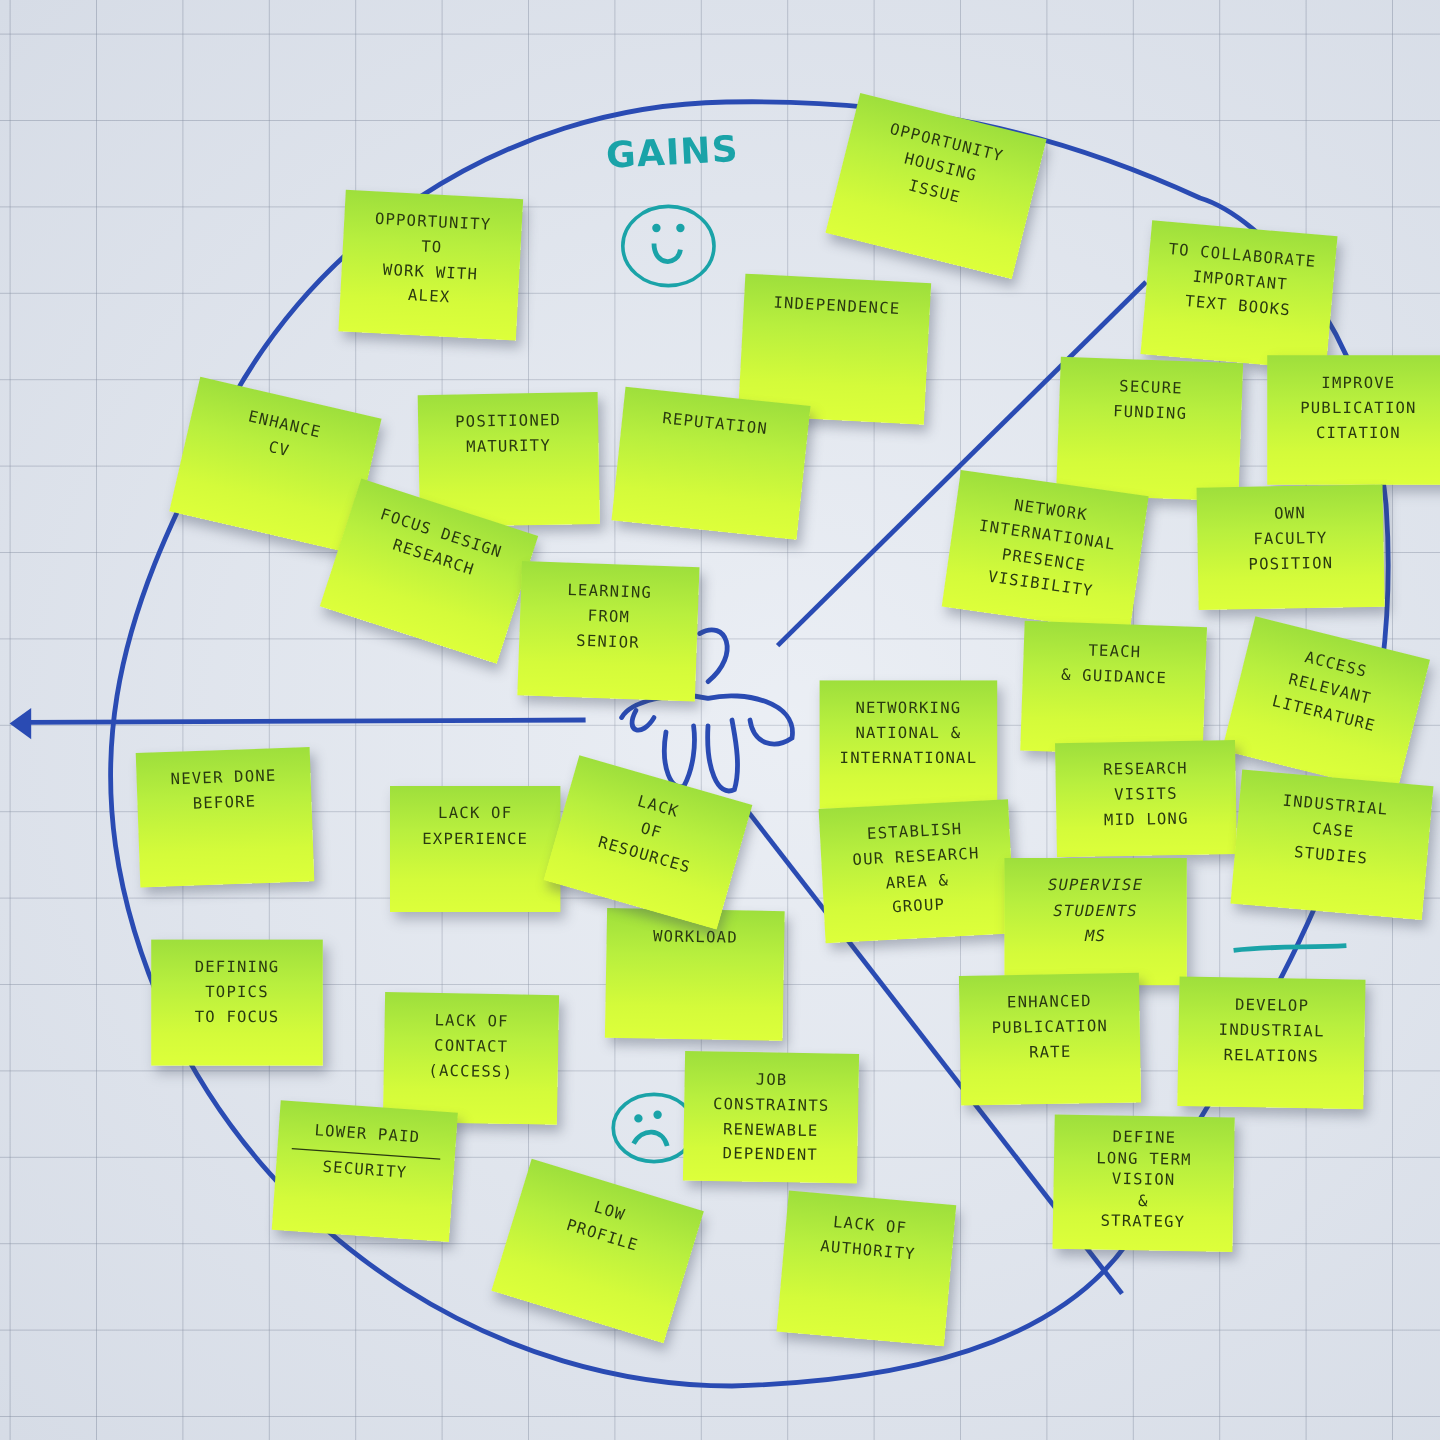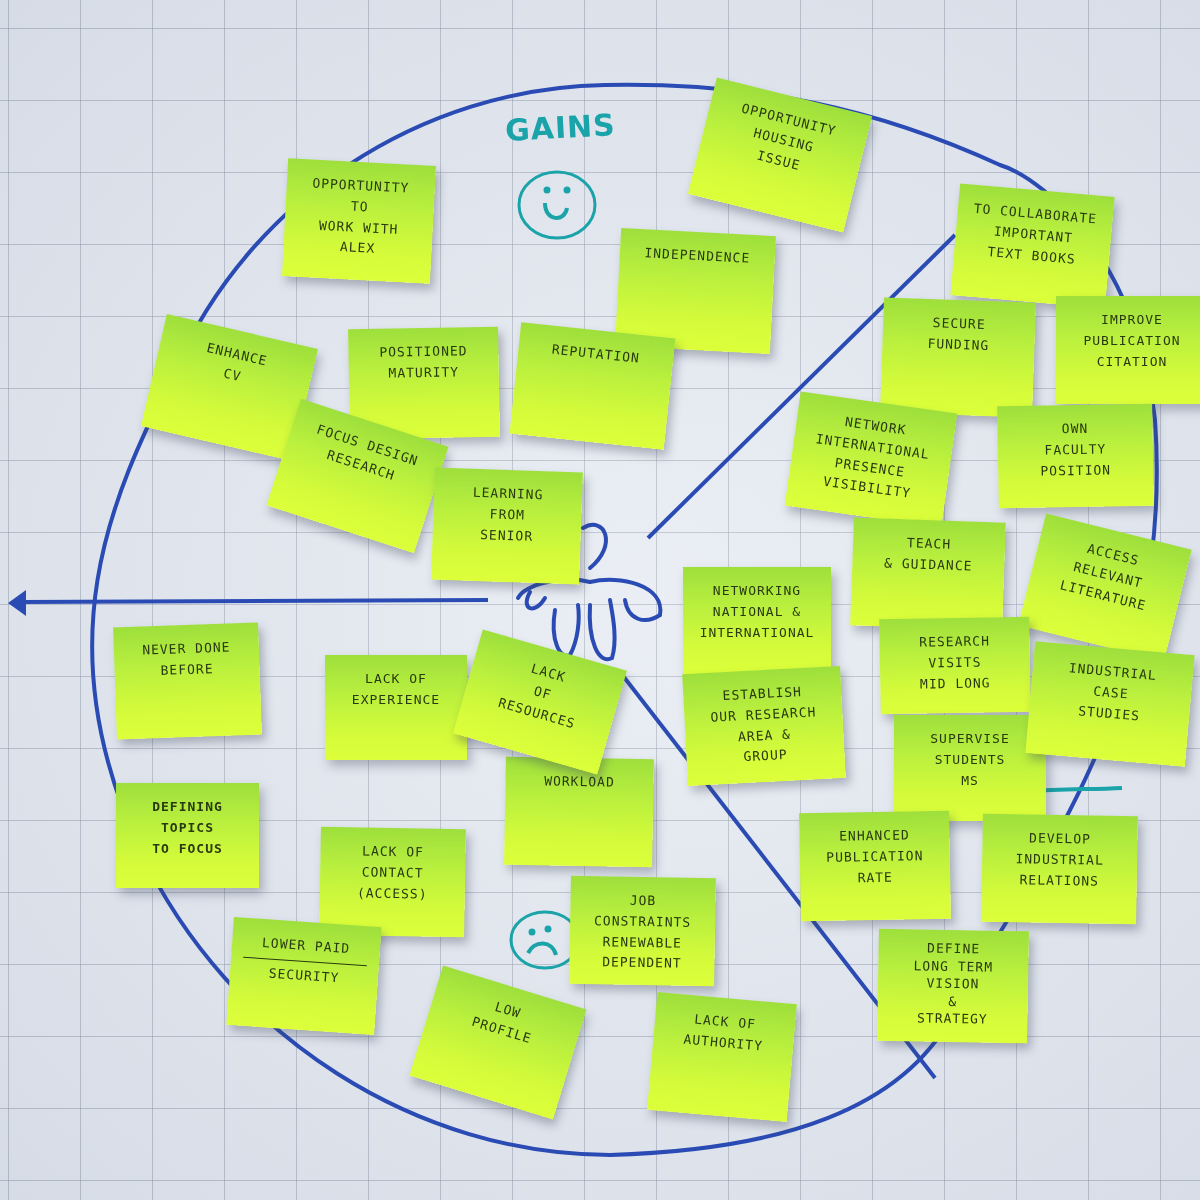--- a/index.html
+++ b/index.html
@@ -149,21 +149,21 @@
   <span>Research</span>
   <span>visits</span>
   <span>mid long</span>
 </div>
 <div class="note" style="left:685px;top:670px;width:158px;height:112px;transform:rotate(-3deg);">
   <span>Establish</span>
   <span>our research</span>
   <span>area &amp;</span>
   <span>group</span>
 </div>
-<div class="note" style="left:894px;top:715px;width:152px;height:106px;transform:rotate(0deg);">
+<div class="note" style="left:837px;top:715px;width:152px;height:106px;transform:rotate(0deg);font-style:italic;">
   <span>Supervise</span>
   <span>students</span>
   <span>MS</span>
 </div>
 <div class="note" style="left:1030px;top:648px;width:160px;height:112px;transform:rotate(5deg);">
   <span>Industrial</span>
   <span>case</span>
   <span>studies</span>
 </div>
 <div class="note" style="left:800px;top:812px;width:150px;height:108px;transform:rotate(-1deg);">
@@ -193,21 +193,21 @@
   <span>experience</span>
 </div>
 <div class="note" style="left:505px;top:758px;width:148px;height:108px;transform:rotate(1deg);">
   <span>Workload</span>
 </div>
 <div class="note" style="left:465px;top:648px;width:150px;height:108px;transform:rotate(16deg);">
   <span>Lack</span>
   <span>of</span>
   <span>resources</span>
 </div>
-<div class="note" style="left:116px;top:783px;width:143px;height:105px;transform:rotate(0deg);font-weight:bold;">
+<div class="note" style="left:126px;top:783px;width:143px;height:105px;transform:rotate(0deg);">
   <span>Defining</span>
   <span>topics</span>
   <span>to focus</span>
 </div>
 <div class="note" style="left:320px;top:828px;width:145px;height:108px;transform:rotate(1deg);">
   <span>Lack of</span>
   <span>contact</span>
   <span>(access)</span>
 </div>
 <div class="note" style="left:230px;top:922px;width:148px;height:108px;transform:rotate(4deg);">

